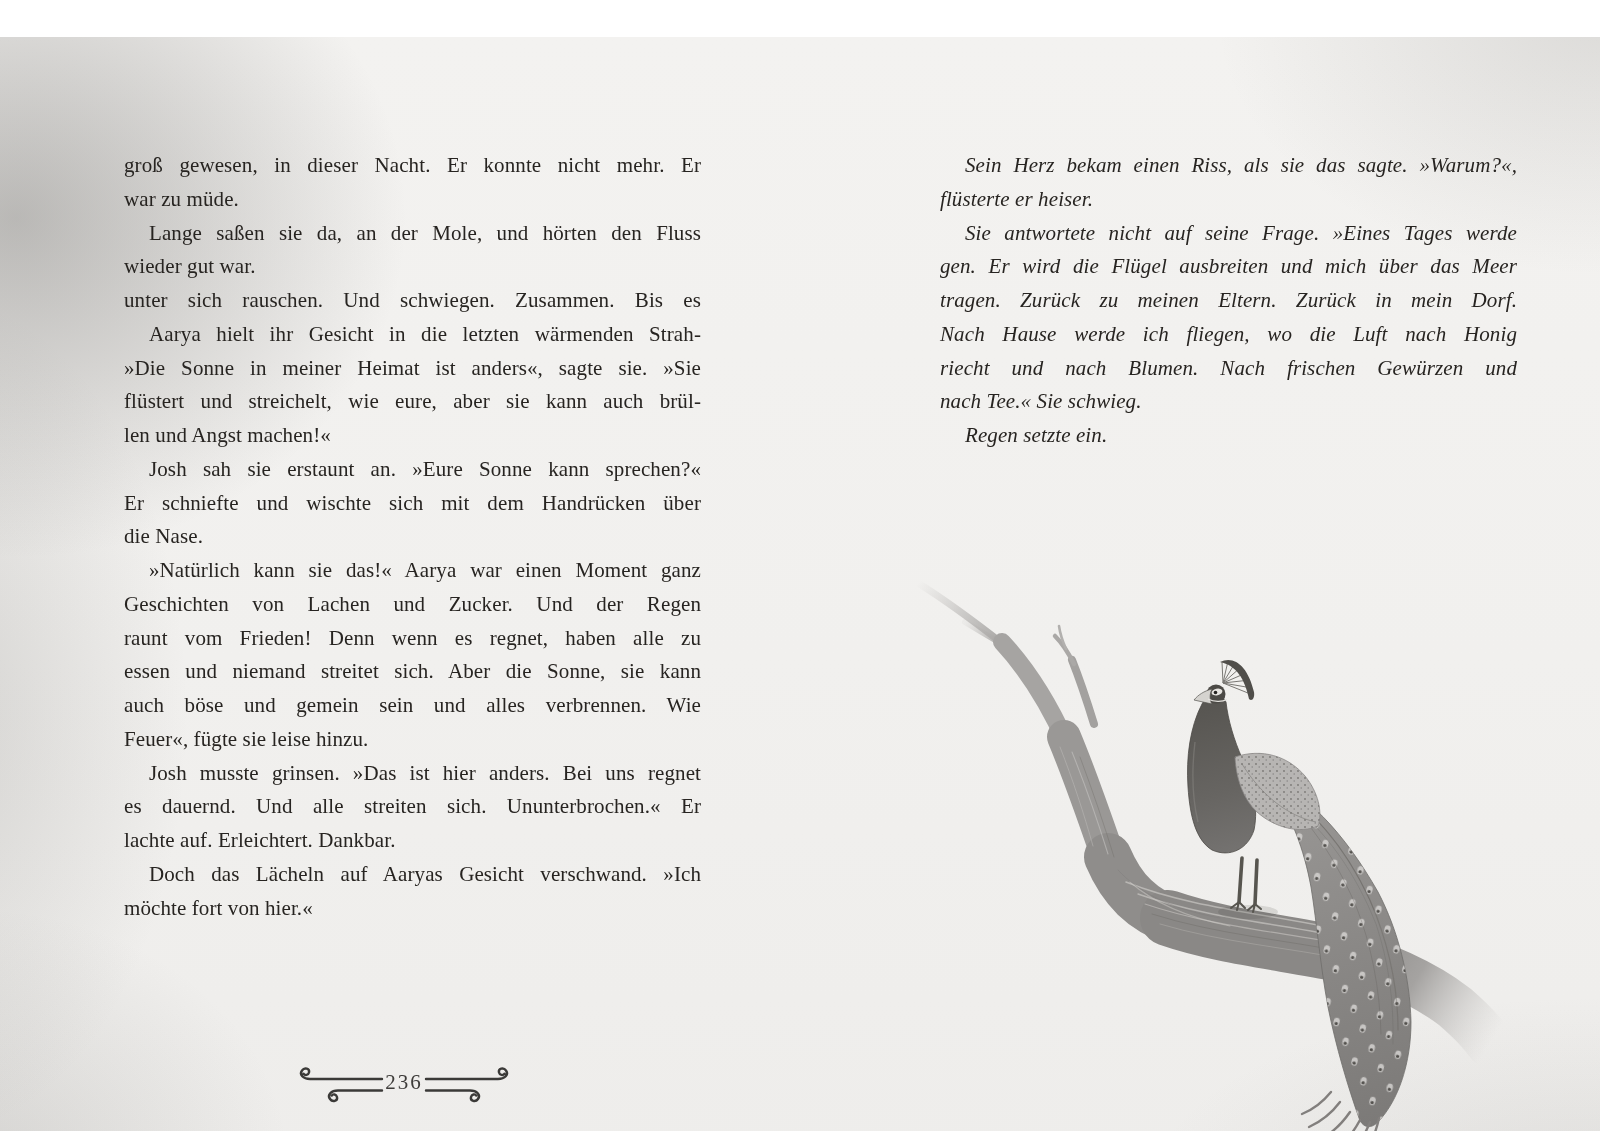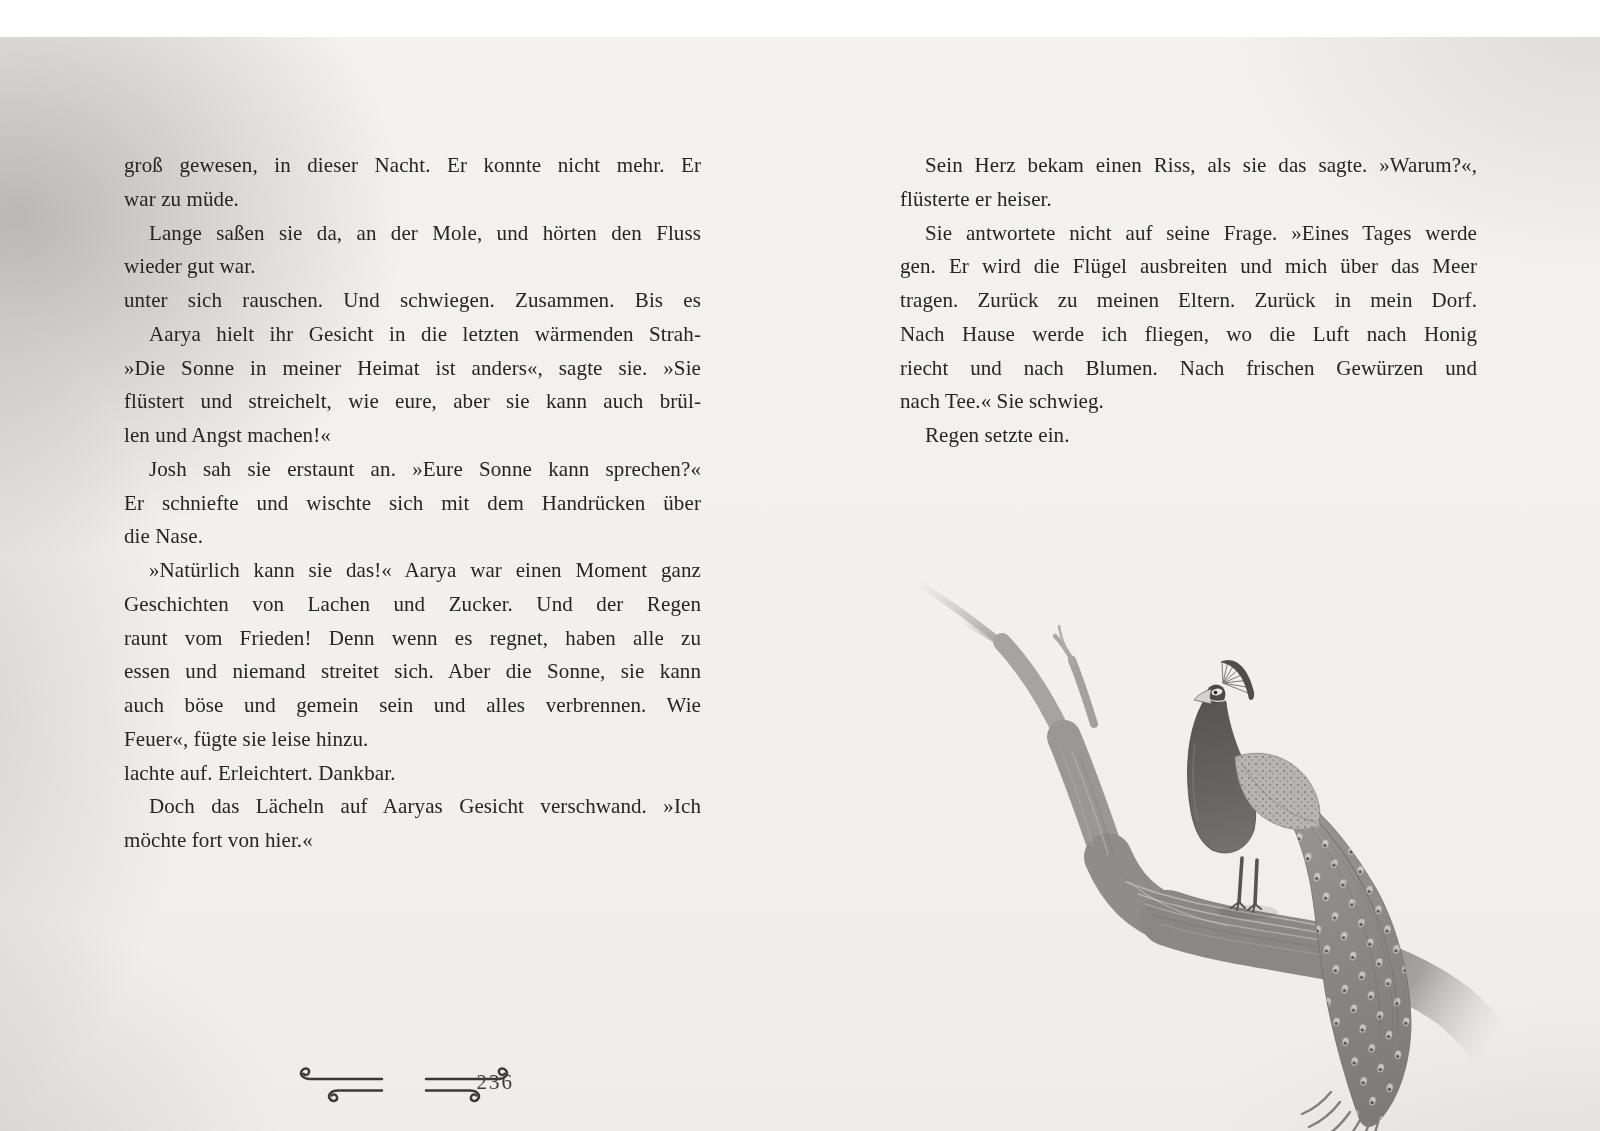--- a/index.html
+++ b/index.html
@@ -24,33 +24,33 @@
   .text-block {
     position: absolute;
     top: 112px;
     width: 577px;
     font-size: 21px;
     line-height: 33.75px;
     color: #272421;
     letter-spacing: 0.1px;
   }
   .text-block.left  { left: 124px; }
-  .text-block.right { left: 900px; }
+  .text-block.right { left: 940px; font-style: italic; }
   .line { text-align: justify; text-align-last: justify; white-space: normal; }
   .line.last { text-align-last: left; }
   .line.indent { text-indent: 25px; }
   .pagenum-wrap {
     position: absolute;
     left: 294px; top: 1023px;
     width: 220px; height: 44px;
   }
   .pagenum-wrap svg { position: absolute; left: 0; top: 0; }
   .pagenum {
     position: absolute; left: 0; right: 0; top: 10px;
-    text-align: right;
+    text-align: center;
     font-size: 21px;
     letter-spacing: 2px;
     color: #3e3c3a;
   }
   .illustration-wrap {
     position: absolute;
     left: 890px; top: 515px;
     width: 620px; height: 616px;
   }
 </style>
@@ -71,20 +71,22 @@
       <div class="line last">len und Angst machen!«</div>
       <div class="line indent">Josh sah sie erstaunt an. »Eure Sonne kann sprechen?«</div>
       <div class="line">Er schniefte und wischte sich mit dem Handrücken über</div>
       <div class="line last">die Nase.</div>
       <div class="line indent">»Natürlich kann sie das!« Aarya war einen Moment ganz</div>
       <div class="line">Geschichten von Lachen und Zucker. Und der Regen</div>
       <div class="line">raunt vom Frieden! Denn wenn es regnet, haben alle zu</div>
       <div class="line">essen und niemand streitet sich. Aber die Sonne, sie kann</div>
       <div class="line">auch böse und gemein sein und alles verbrennen. Wie</div>
       <div class="line last">Feuer«, fügte sie leise hinzu.</div>
+      <div class="line indent">Josh musste grinsen. »Das ist hier anders. Bei uns regnet</div>
+      <div class="line">es dauernd. Und alle streiten sich. Ununterbrochen.« Er</div>
       <div class="line last">lachte auf. Erleichtert. Dankbar.</div>
       <div class="line indent">Doch das Lächeln auf Aaryas Gesicht verschwand. »Ich</div>
       <div class="line last">möchte fort von hier.«</div>
     </div>
 
   <div class="text-block right">
       <div class="line indent">Sein Herz bekam einen Riss, als sie das sagte. »Warum?«,</div>
       <div class="line last">flüsterte er heiser.</div>
       <div class="line indent">Sie antwortete nicht auf seine Frage. »Eines Tages werde</div>
       <div class="line">gen. Er wird die Flügel ausbreiten und mich über das Meer</div>

